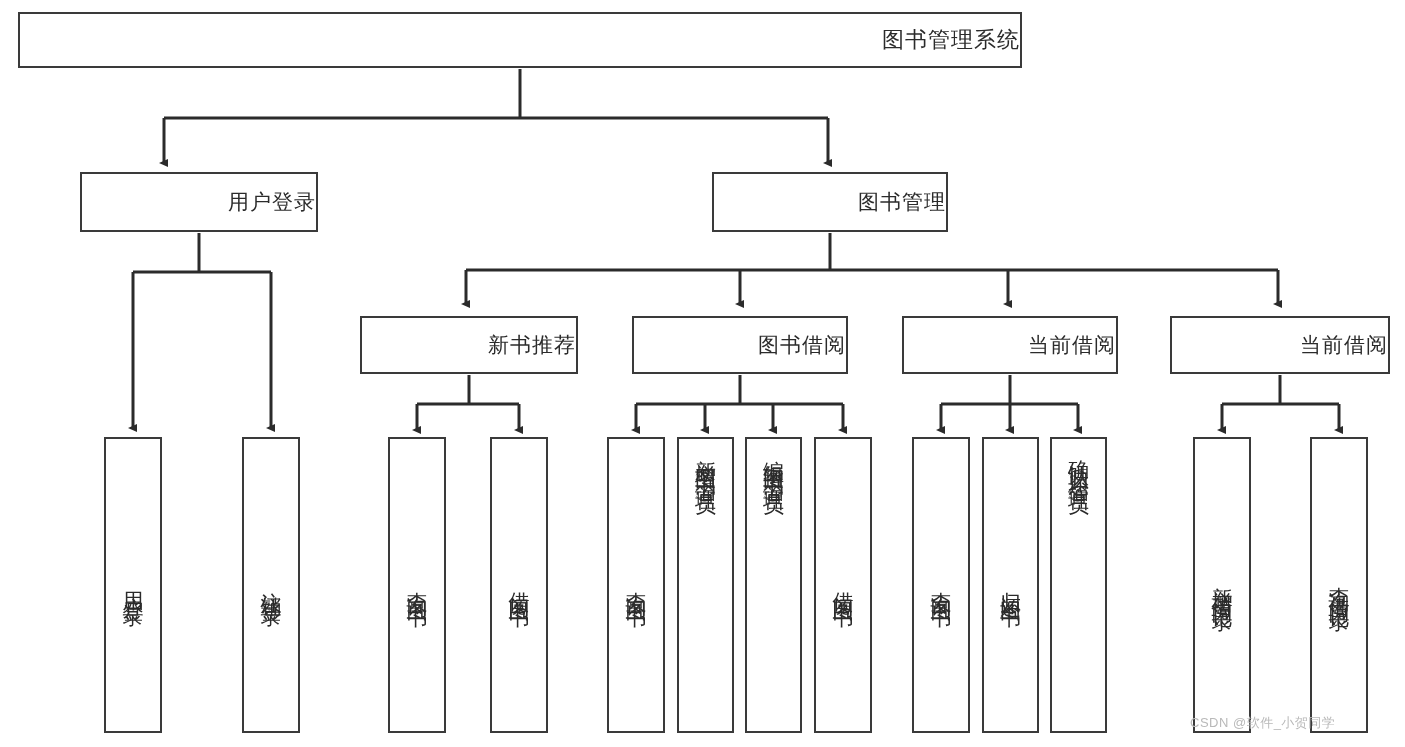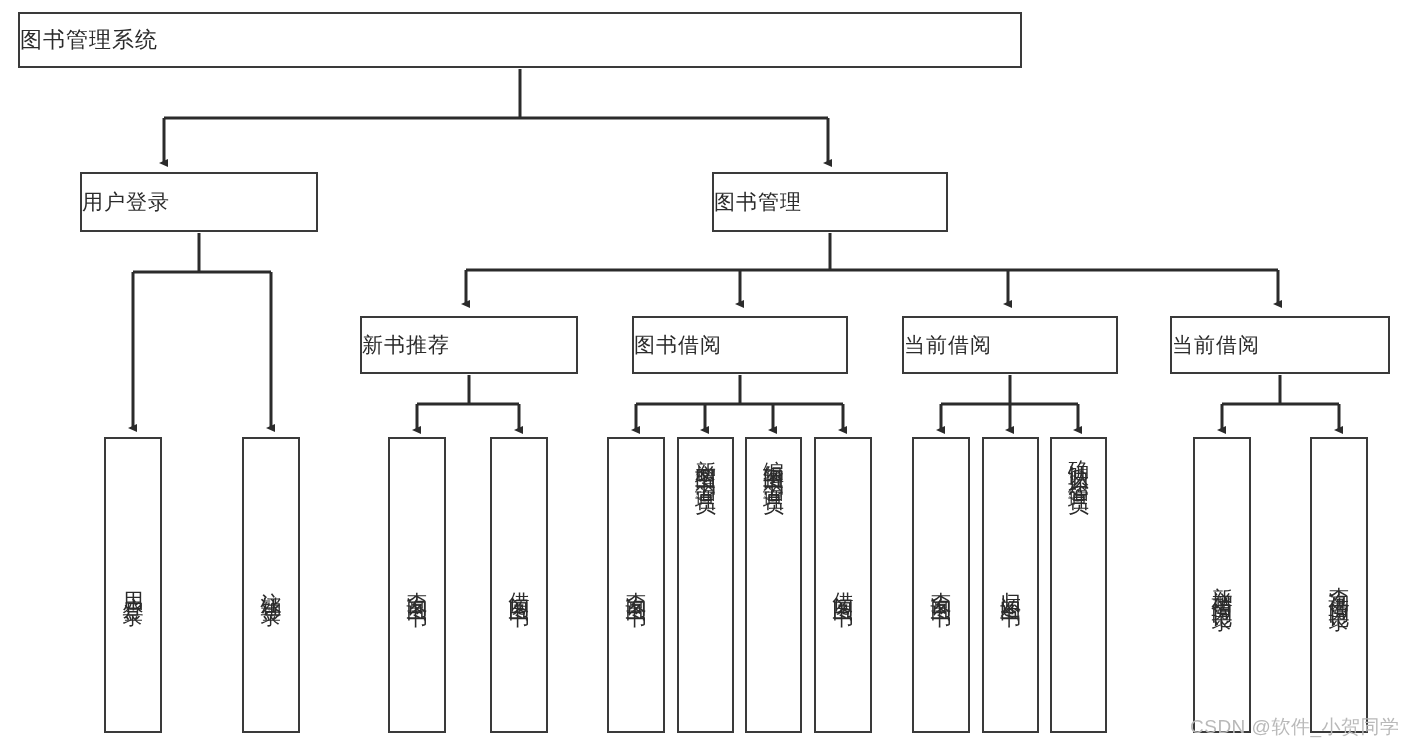--- a/index.html
+++ b/index.html
@@ -26,21 +26,21 @@
     height: 747px;
     pointer-events: none;
   }
   .node {
     position: absolute;
     box-sizing: border-box;
     background: #ffffff;
     border: 2px solid #3a3a3a;
     display: flex;
     align-items: center;
-    justify-content: flex-start;
+    justify-content: flex-end;
     color: #2b2b2b;
   }
   .node.h {
     font-size: 21px;
     letter-spacing: 1px;
     line-height: 1.2;
   }
   .node.root { font-size: 22px; }
   .node.v {
     writing-mode: vertical-rl;
@@ -50,21 +50,21 @@
     line-height: 1.05;
     padding-top: 4px;
     padding-bottom: 4px;
     justify-content: flex-start;
     align-items: center;
   }
   .node.v.mid { justify-content: center; }
   .node.v.top { justify-content: flex-start; }
   .watermark {
     position: absolute;
-    font-size: 19px;
+    font-size: 13px;
     color: #b9b9b9;
     white-space: nowrap;
     letter-spacing: 0.5px;
   }
 </style>
 </head>
 <body>
 
 <div id="canvas">
 

